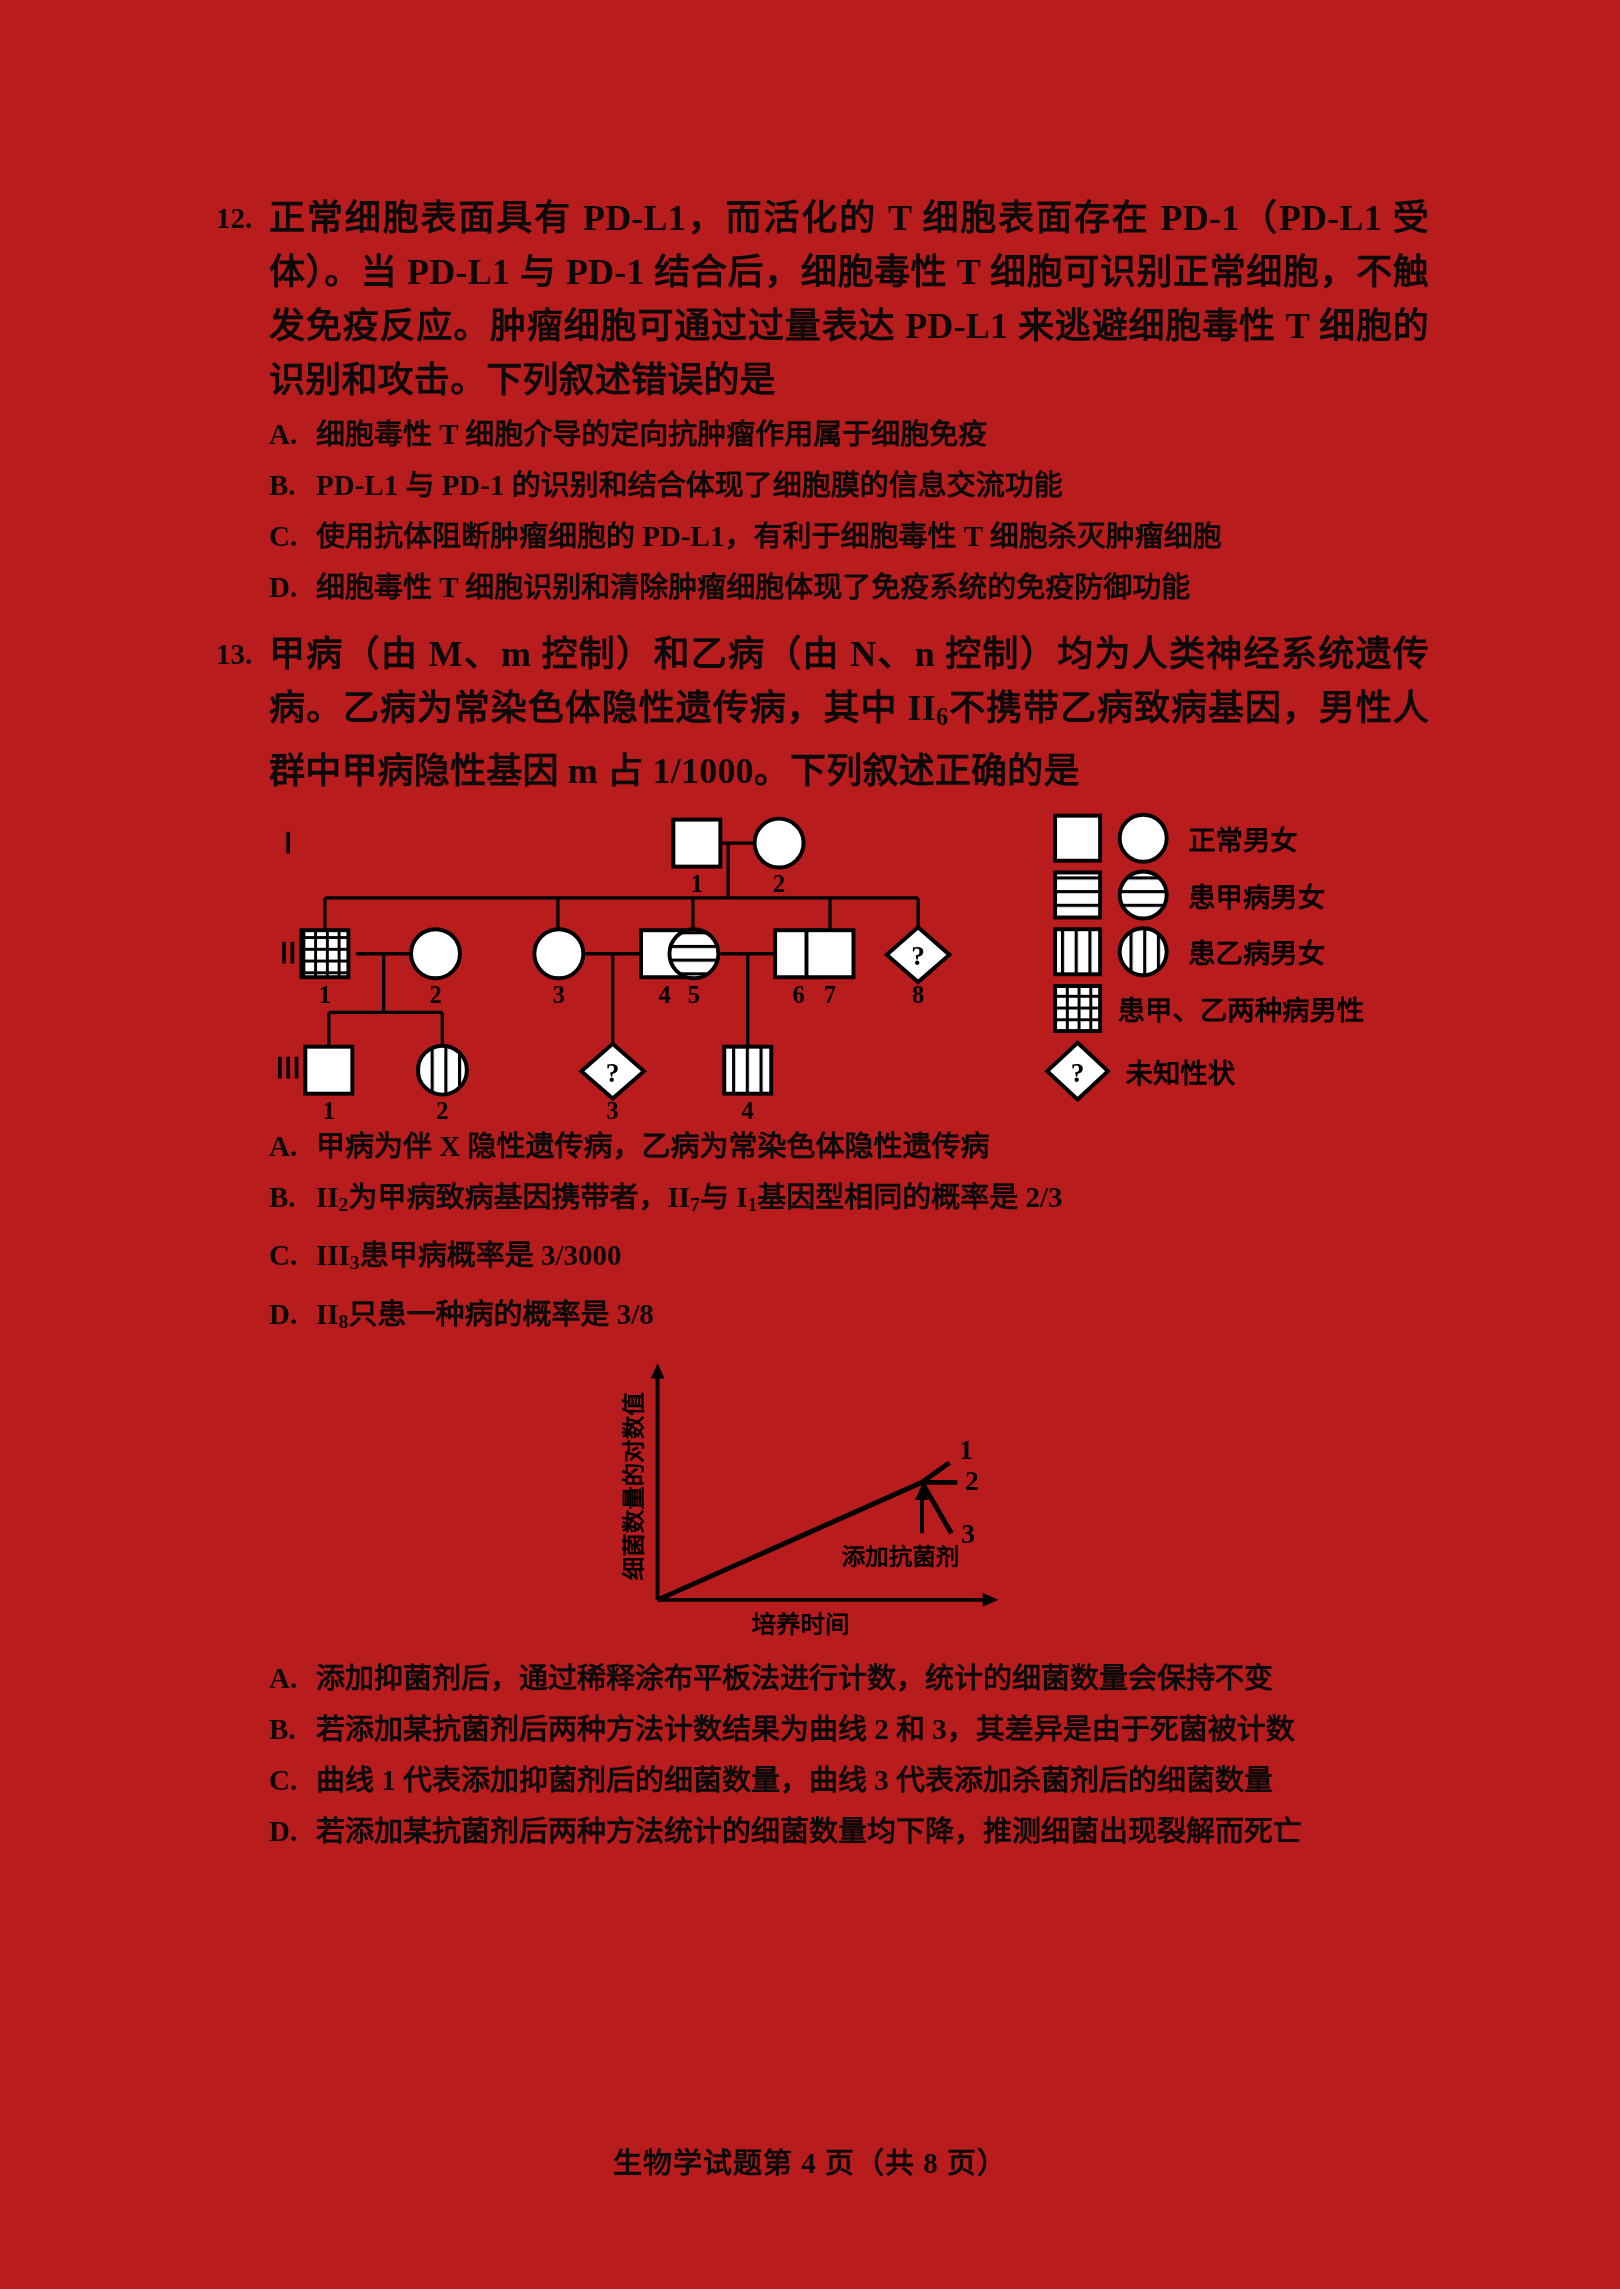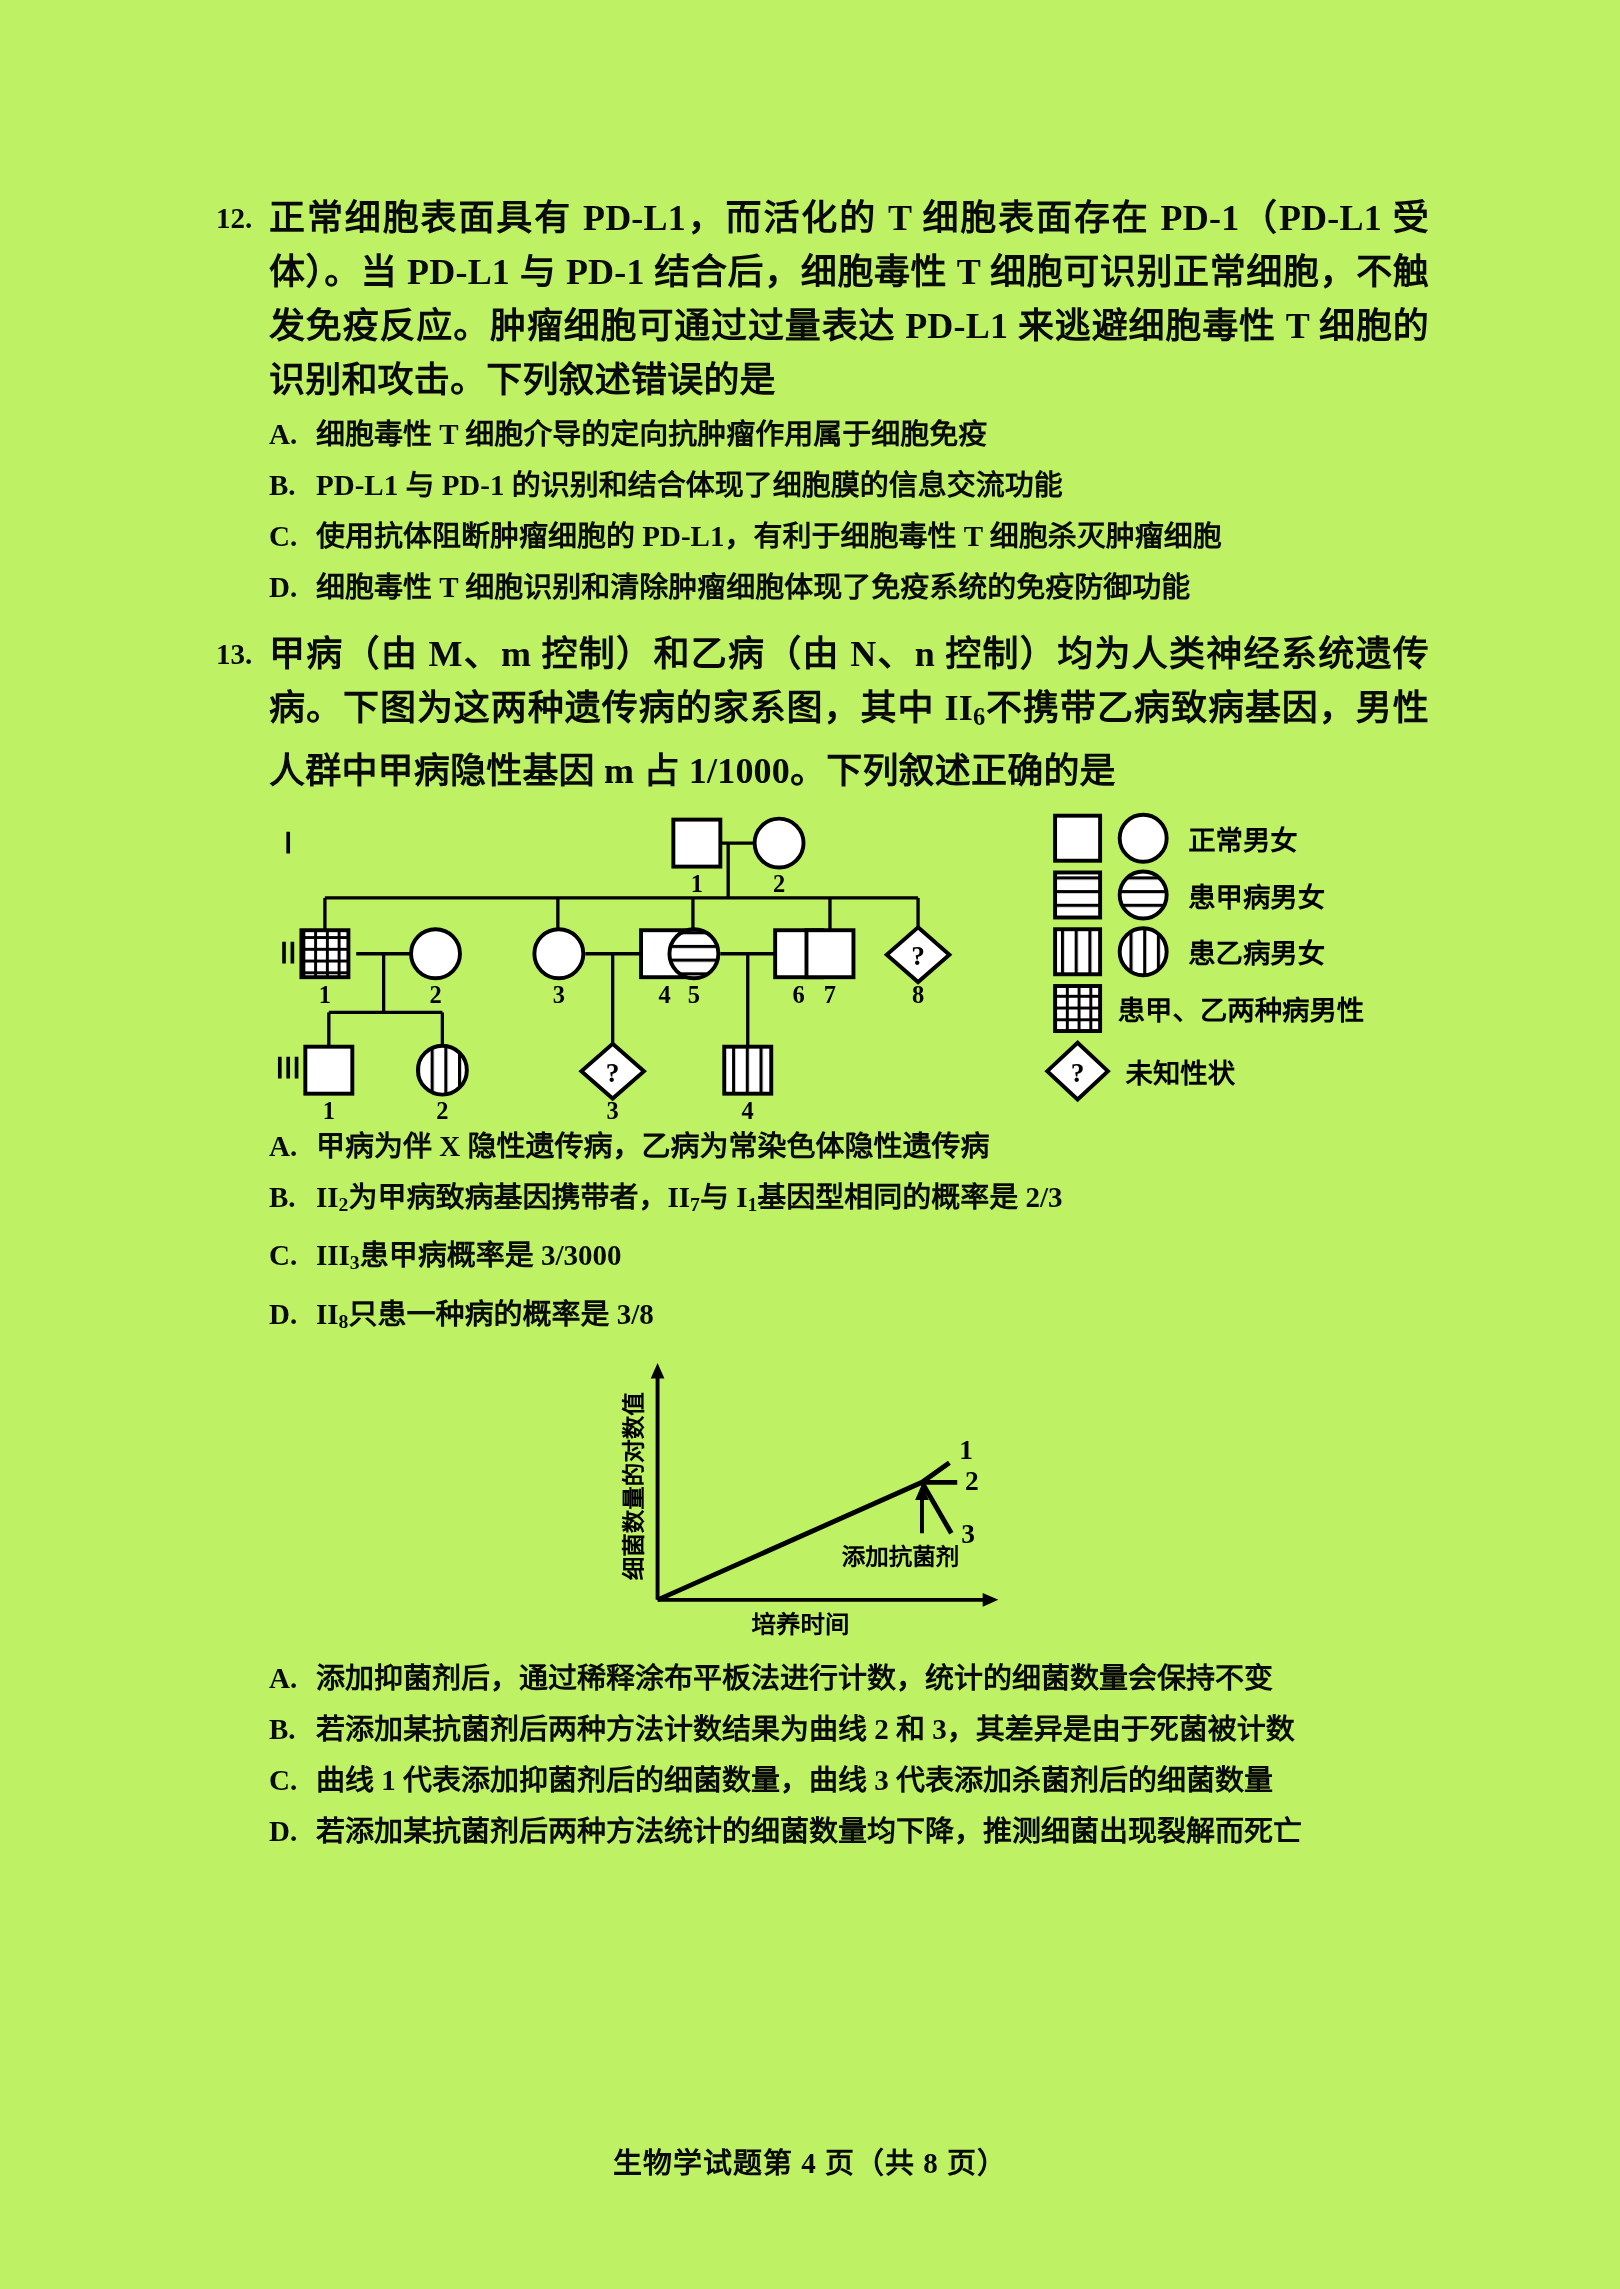--- a/index.html
+++ b/index.html
@@ -14,21 +14,21 @@
     font-family: "Liberation Serif", "DejaVu Serif", serif;
     color: #0a0a0a;
     position: relative;
     overflow: hidden;
   }
   .page {
     position: absolute;
     left: 0; top: 0;
     width: 1620px;
     height: 2290px;
-    background: #bef264;
+    background: #b91c1c;
   }
   .content {
     position: absolute;
     left: 214px;
     top: 191px;
     width: 1215px;
   }
   
   .q {
     margin-bottom: 5.9px;
@@ -141,21 +141,21 @@
         <div class="opt">
           <span class="opt-letter">D.</span>
           <span class="opt-text">细胞毒性 T 细胞识别和清除肿瘤细胞体现了免疫系统的免疫防御功能</span>
         </div>
       </div>
     </div>
 
     <div class="q" style="margin-top:13.7px;">
       <div class="q-body">
         <div class="q-num">13.</div>
-        <div class="q-text"><span>甲病（由 M、m 控制）和乙病（由 N、n 控制）均为人类神经系统遗传病。下图为这两种遗传病的家系图，其中 II</span><sub>6</sub><span>不携带乙病致病基因，男性人群中甲病隐性基因 m 占 1/1000。下列叙述正确的是</span></div>
+        <div class="q-text"><span>甲病（由 M、m 控制）和乙病（由 N、n 控制）均为人类神经系统遗传病。乙病为常染色体隐性遗传病，其中 II</span><sub>6</sub><span>不携带乙病致病基因，男性人群中甲病隐性基因 m 占 1/1000。下列叙述正确的是</span></div>
       </div>
 
       <div class="pedigree-wrap">
         <svg class="pedigree" width="1157" height="323" viewBox="0 0 1180 330">
           <defs>
             <pattern id="hline" width="10" height="14" patternUnits="userSpaceOnUse">
               <rect width="10" height="14" fill="#fff"></rect>
               <rect x="0" y="6" width="10" height="3.2" fill="#000"></rect>
             </pattern>
             <pattern id="vline" width="14" height="10" patternUnits="userSpaceOnUse">

